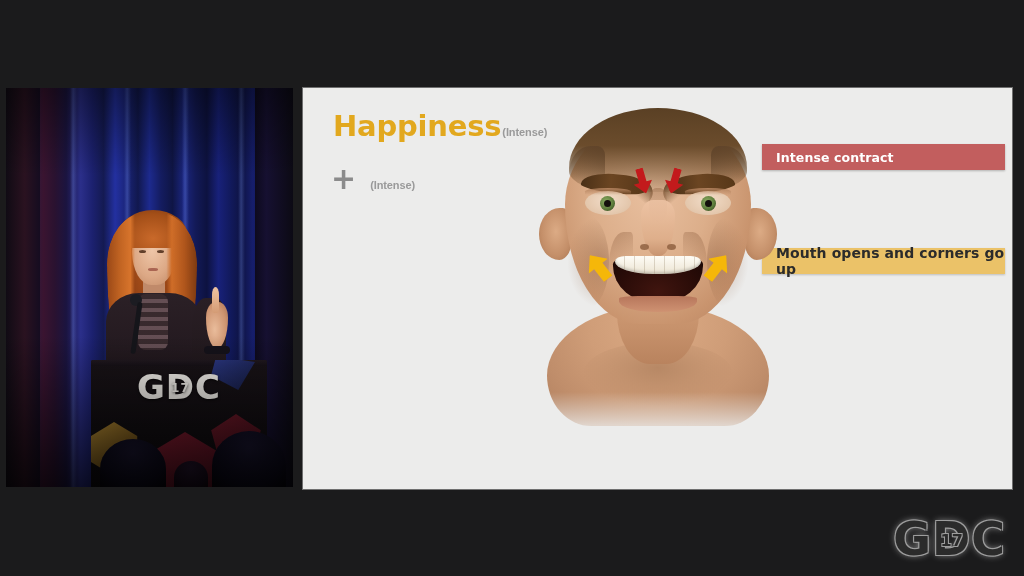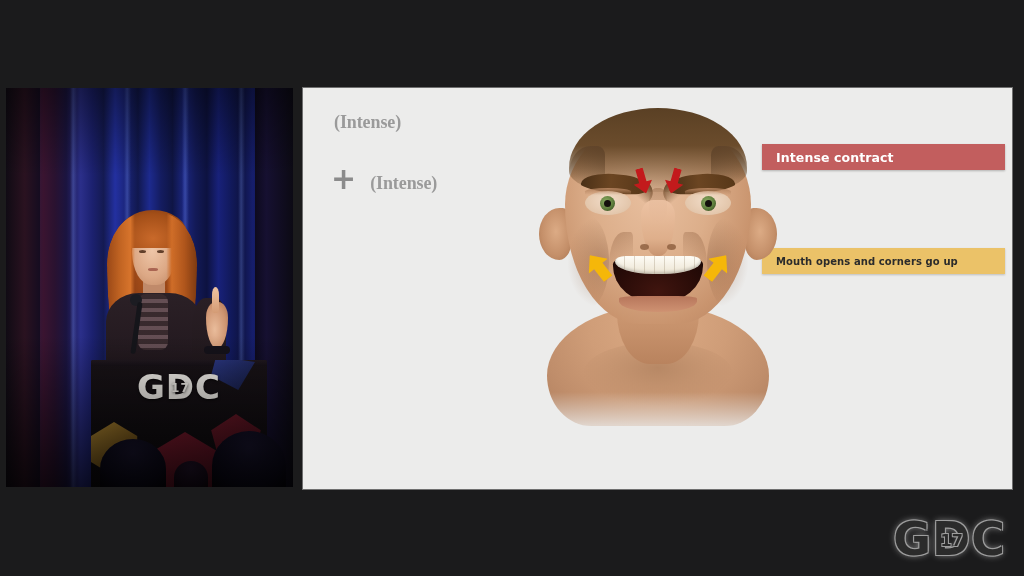--- a/index.html
+++ b/index.html
@@ -251,42 +251,42 @@
     margin-right:13px; line-height:1;
   }
   .emo-name{
     font-family:"DejaVu Sans", sans-serif;
     font-weight:bold; font-size:29px; line-height:1;
     letter-spacing:-.2px;
   }
   #happiness-label{ color:#e2a81e; }
   #anger-label{ color:#cf1d1d; }
   .emo-qual{
-    font-family:Liberation Serif, serif;
-    font-weight:bold; font-size:18px; color:#9a9a9a;
+    font-family:Liberation Sans, sans-serif;
+    font-weight:bold; font-size:11px; color:#9a9a9a;
     margin-left:1px; letter-spacing:-.1px;text-align:right;
   }
 
   
   .anno-bar{
     position:absolute;
     font-family:"DejaVu Sans", sans-serif;
     font-weight:bold;
     display:flex; align-items:center;
     padding-left:14px;
     letter-spacing:.1px;
   }
   #anno-brows{
     left:459px; top:56px; width:243px; height:26px;
     background:#c25e5e; color:#ffffff; font-size:12.5px;
     box-shadow:0 1px 2px rgba(0,0,0,.25);
   }
   #anno-mouth{
     left:459px; top:160px; width:243px; height:26px;
-    background:#ebc268; color:#2b2b2b; font-size:10px;
+    background:#ebc268; color:#2b2b2b; font-size:14px;
     box-shadow:0 1px 2px rgba(0,0,0,.2);
   }
 
   
   #face-art{
     position:absolute; left:240px; top:4px; width:230px; height:350px;
   }
   .f{ position:absolute; }
 
   
@@ -554,20 +554,21 @@
     <div class="aud-head a"></div>
     <div class="aud-head b"></div>
 
     <div class="curtain-shade"></div>
   </div>
 
   <div id="slide-panel">
     <div class="slide-inner">
 
       <div class="emotion-line" id="line-happiness">
+        <span class="emo-name" id="happiness-label">Happiness</span>
         <span class="emo-qual">(Intense)</span>
       </div>
 
       <div class="emotion-line" id="line-anger">
         <span class="emo-plus">+</span>
         <span class="emo-qual">(Intense)</span>
       </div>
 
       <div class="anno-bar" id="anno-brows">Intense contract</div>
 

